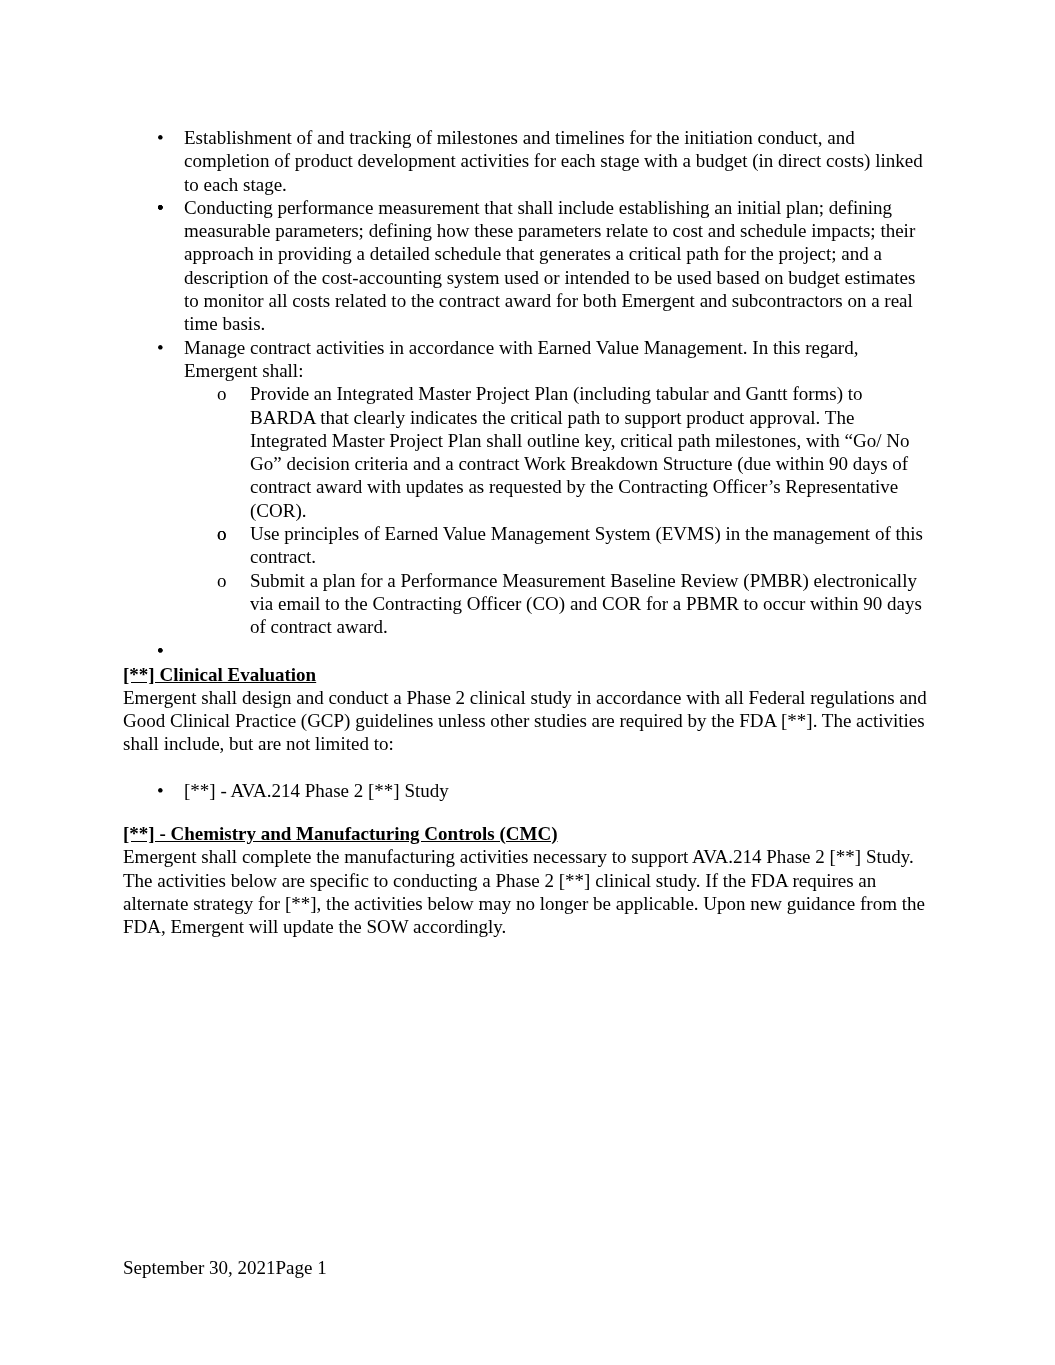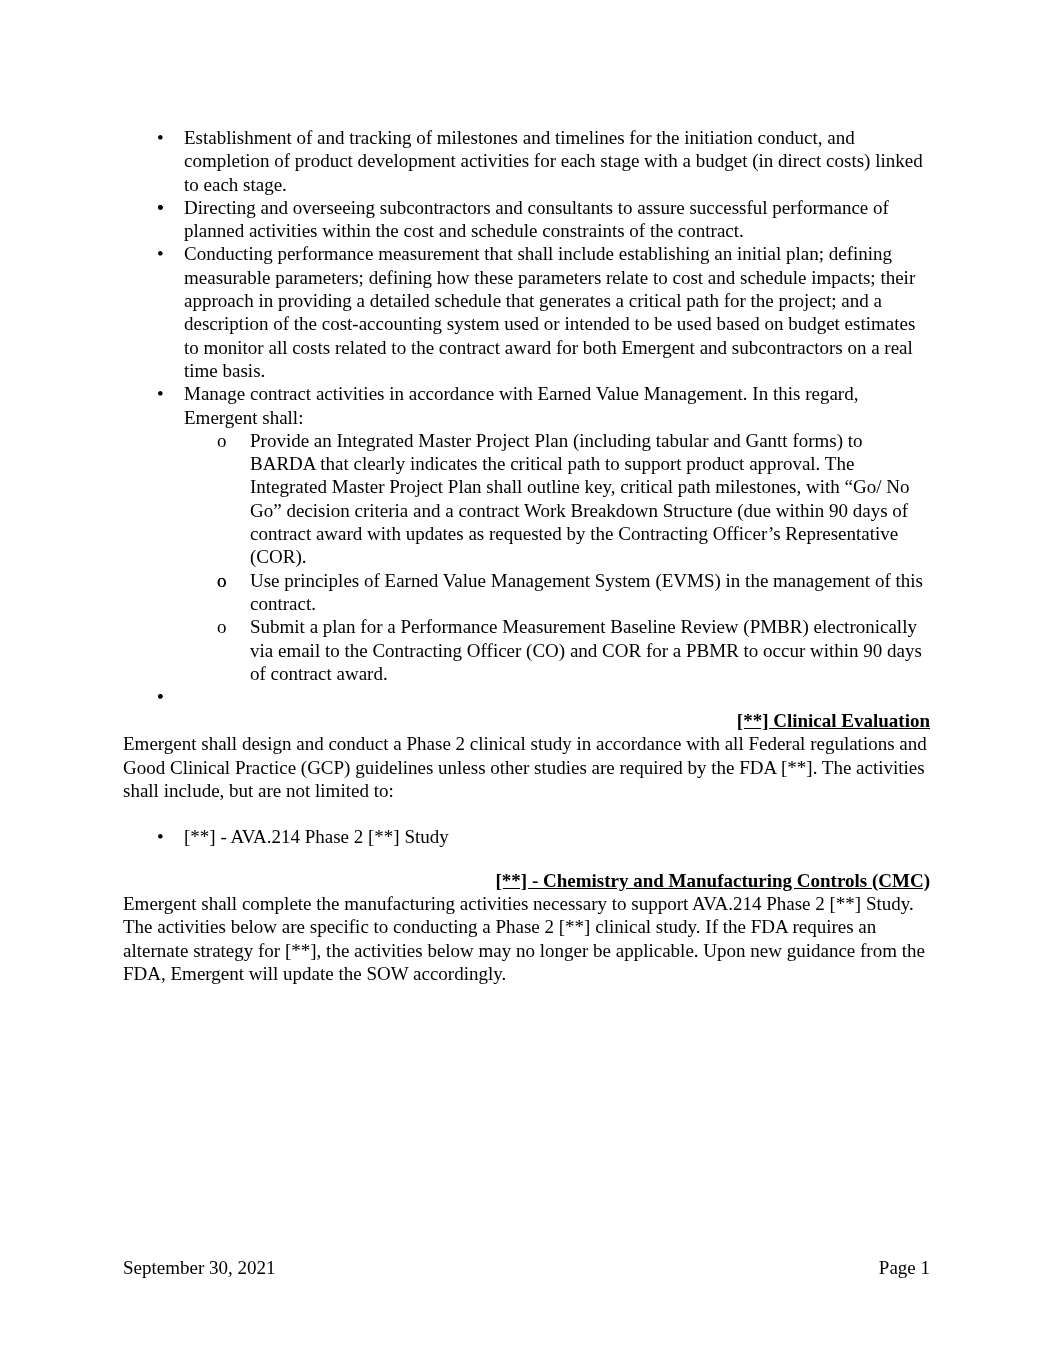--- a/index.html
+++ b/index.html
@@ -18,32 +18,30 @@
   }
   ul { list-style: none; }
   .li1 { position: relative; padding-left: 61px; }
   .m1 { position: absolute; left: 34px; top: 0; }
   .li2 { position: relative; padding-left: 66px; }
   .m2 { position: absolute; left: 33px; top: 0; }
   .section-heading {
     font-weight: bold;
     text-decoration: underline;
     margin-top: 24px;
-    text-align: right;
   }
   .section-paragraph { }
   .section-bullet-list { margin-top: 23px; }
   .gap-before { margin-top: 20px; }
   .footer {
     position: absolute;
     left: 123px;
     right: 125px;
     top: 1256px;
     display: flex;
-    justify-content: space-between;
   }
 </style>
 </head>
 <body>
 
 <div class="page">
 
   <ul class="l1">
 
     <li class="li1">
@@ -54,21 +52,20 @@
     <li class="li1">
       <span class="m1">•</span>
     </li>
 
     <li class="li1">
       <span class="m1">•</span>
     </li>
 
     <li class="li1">
       <span class="m1">•</span>
-      <span>Directing and overseeing subcontractors and consultants to assure successful performance of planned activities within the cost and schedule constraints of the contract.</span>
     </li>
 
     <li class="li1">
       <span class="m1">•</span>
       <span>Conducting performance measurement that shall include establishing an initial plan; defining measurable parameters; defining how these parameters relate to cost and schedule impacts; their approach in providing a detailed schedule that generates a critical path for the project; and a description of the cost-accounting system used or intended to be used based on budget estimates to monitor all costs related to the contract award for both Emergent and subcontractors on a real time basis.</span>
     </li>
 
     <li class="li1">
       <span class="m1">•</span>
       <span>Manage contract activities in accordance with Earned Value Management. In this regard, Emergent shall:</span>

